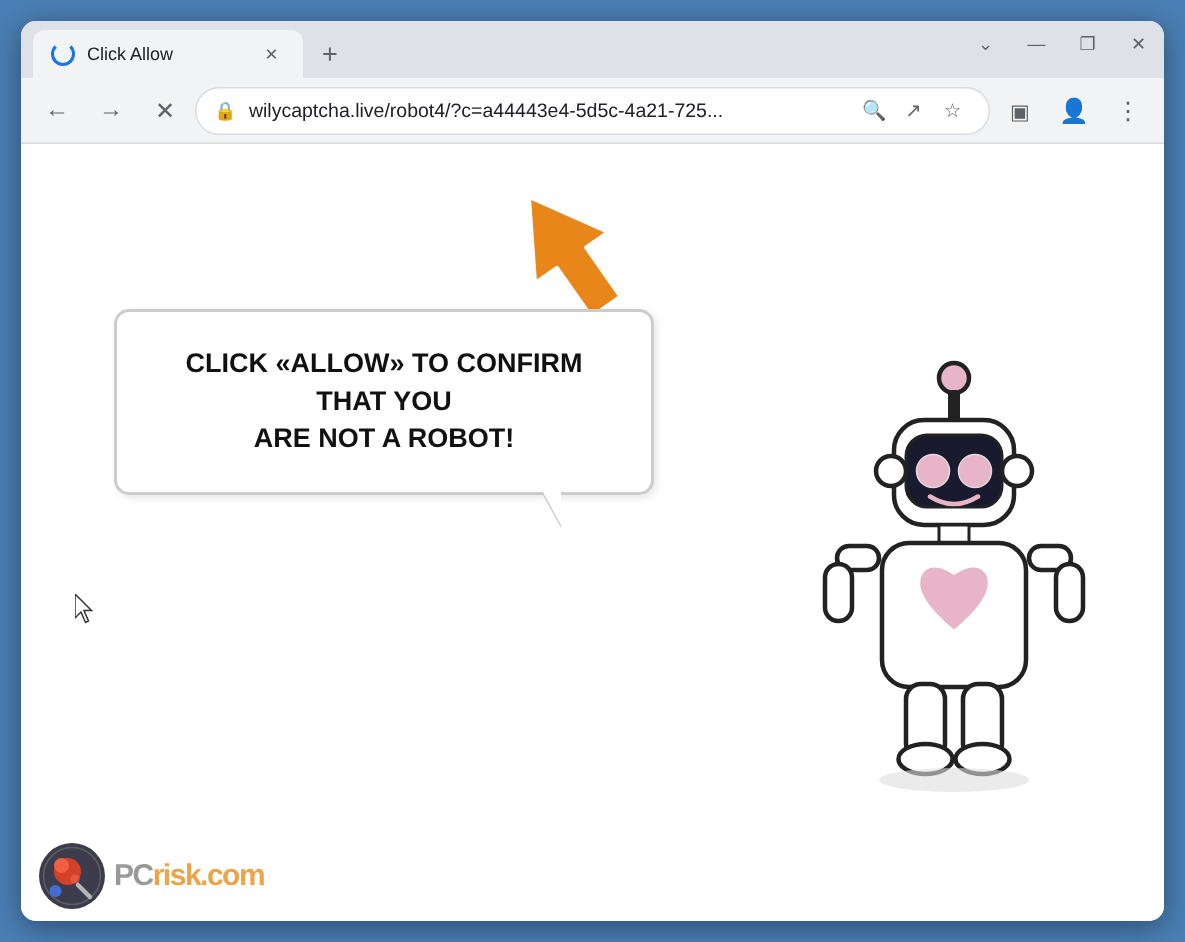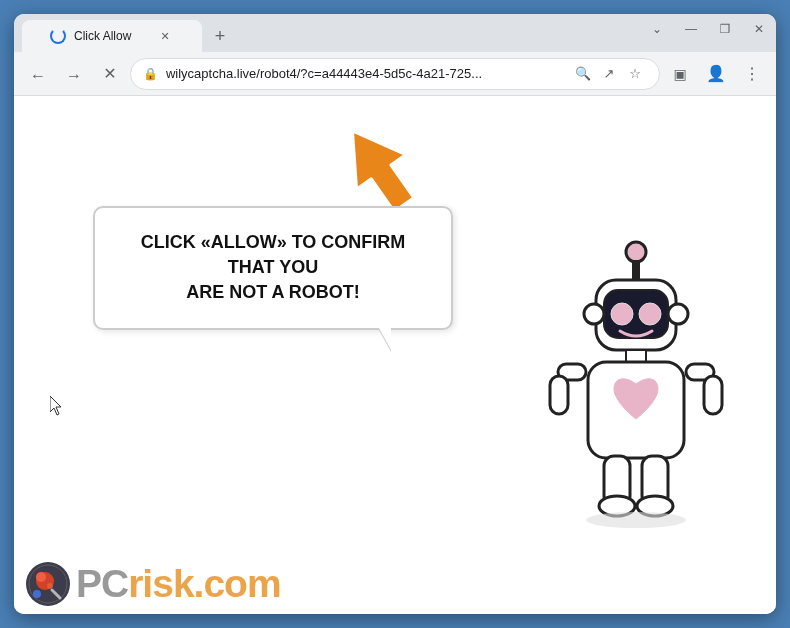--- a/index.html
+++ b/index.html
@@ -40,21 +40,21 @@
       display: flex;
       align-items: flex-end;
       height: 100%;
     }
 
     .tab {
       background: #f1f3f4;
       height: 32px;
       display: flex;
       align-items: center;
-      padding: 0 28px;
+      padding: 0 12px;
       border-radius: 8px 8px 0 0;
       gap: 8px;
       min-width: 180px;
       max-width: 240px;
     }
 
     .tab-spinner {
       width: 16px;
       height: 16px;
       border: 2px solid #1a73e8;
@@ -194,21 +194,21 @@
       top: 20px;
       left: 320px;
       width: 0;
       height: 0;
     }
 
     
     .speech-bubble {
       position: absolute;
       top: 110px;
-      left: 79px;
+      left: 62px;
       background: white;
       border: 2px solid #ccc;
       border-radius: 10px;
       padding: 22px 28px;
       max-width: 360px;
       box-shadow: 2px 2px 6px rgba(0,0,0,0.1);
     }
 
     .speech-bubble::after {
       content: '';
@@ -271,21 +271,21 @@
       background: #1a1a2e;
       border-radius: 50%;
       display: flex;
       align-items: center;
       justify-content: center;
       position: relative;
       overflow: hidden;
     }
 
     .pcrisk-text {
-      font-size: 39px;
+      font-size: 20px;
       font-weight: 900;
       font-family: Arial, sans-serif;
       color: #888;
       letter-spacing: -1px;
     }
 
     .pcrisk-text span {
       color: #e8952a;
     }
 

